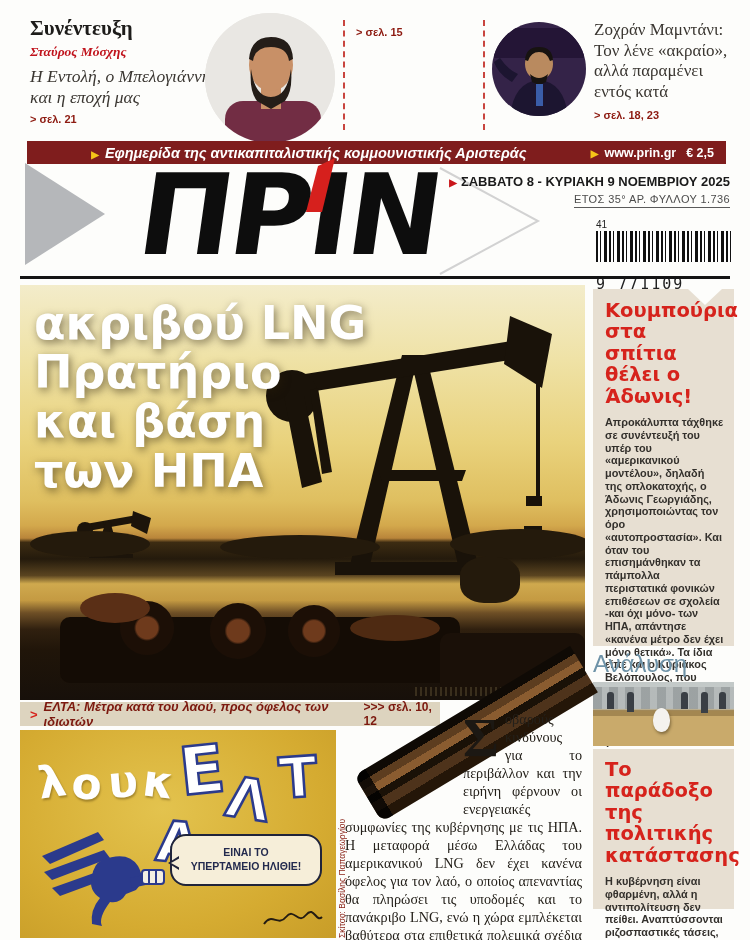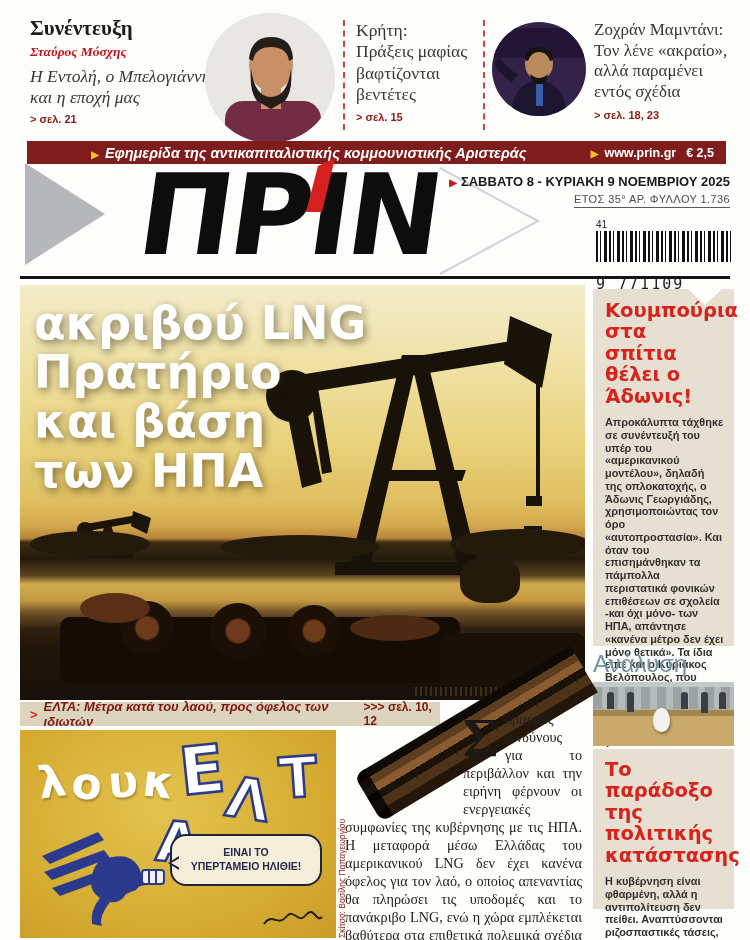--- a/index.html
+++ b/index.html
@@ -124,26 +124,20 @@
     <rect x="56" y="70" width="20" height="26" fill="#c89067"></rect>
     <ellipse cx="66" cy="52" rx="22" ry="26" fill="#c89067"></ellipse>
     <path d="M44 46 q2 -22 22 -22 q21 0 22 22 l-4 2 q-2 -14 -18 -14 q-16 0 -18 14 z" fill="#241d18"></path>
     <path d="M46 56 q4 28 20 28 q16 0 20 -28 q2 22 -6 32 l-14 8 l-14 -8 q-8 -10 -6 -32 z" fill="#241d18"></path>
   </svg>
 </div>
 
 <div class="abs vsep" style="left:343px; top:20px;"></div>
 
 <div class="abs teaser" style="left:356px; top:20px; width:120px;">
-  <div class="t-title2" style="font-size:17.5px;">
-    <div>Κρήτη:</div>
-    <div>Πράξεις μαφίας</div>
-    <div>βαφτίζονται</div>
-    <div>βεντέτες</div>
-  </div>
   <div class="pref">&gt; σελ. 15</div>
 </div>
 
 <div class="abs vsep" style="left:483px; top:20px;"></div>
 
 <div class="abs circ" style="left:492px; top:22px; width:94px; height:94px;">
   <svg width="94" height="94" viewBox="0 0 94 94">
     <rect width="94" height="94" fill="#342348"></rect>
     <rect x="2" y="6" width="90" height="30" fill="#241536"></rect>
     <path d="M18 94 q4 -34 29 -36 q25 2 29 36 z" fill="#1c1530"></path>
@@ -153,21 +147,21 @@
     <path d="M38 52 q9 8 18 0 l-2 8 l-7 3 l-7 -3 z" fill="#171310"></path>
     <rect x="44" y="62" width="7" height="22" fill="#3a5da8"></rect>
   </svg>
 </div>
 
 <div class="abs teaser" style="left:594px; top:20px; width:150px;">
   <div class="t-title2">
     <div>Ζοχράν Μαμντάνι:</div>
     <div>Τον λένε «ακραίο»,</div>
     <div>αλλά παραμένει</div>
-    <div>εντός σχέδια</div>
+    <div>εντός κατά</div>
   </div>
   <div class="pref">&gt; σελ. 18, 23</div>
 </div>
 
 <div class="abs banner">
   <span class="mid">
     <span class="yarrow">▶</span><span>Εφημερίδα της αντικαπιταλιστικής κομμουνιστικής Αριστεράς</span>
   </span>
   <span class="right">
     <span><span class="yarrow">▶</span><span>www.prin.gr</span></span>

